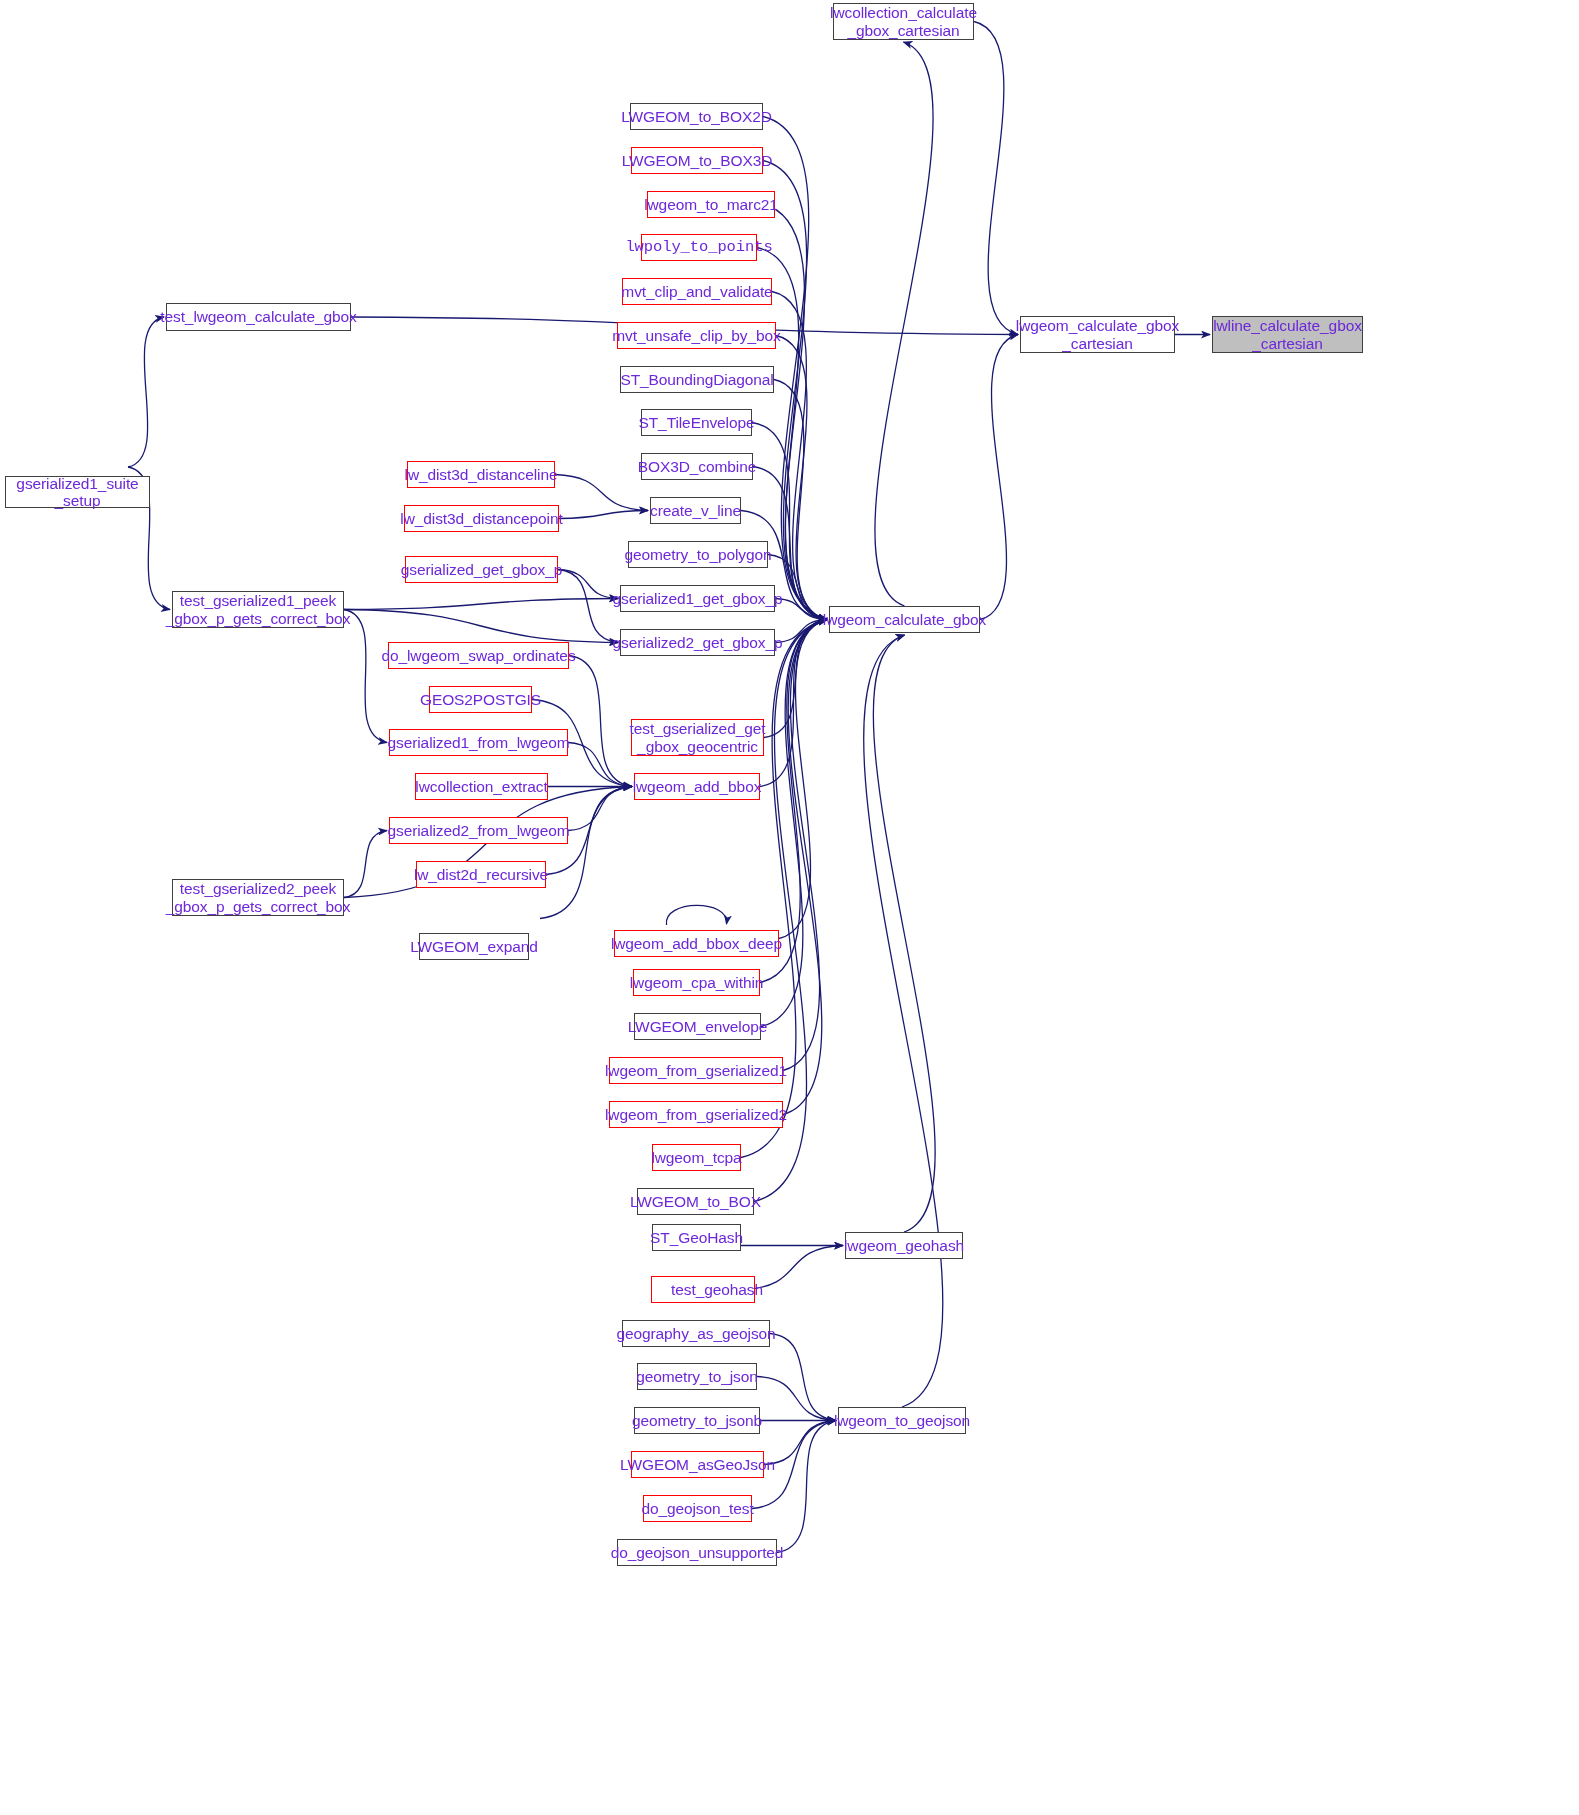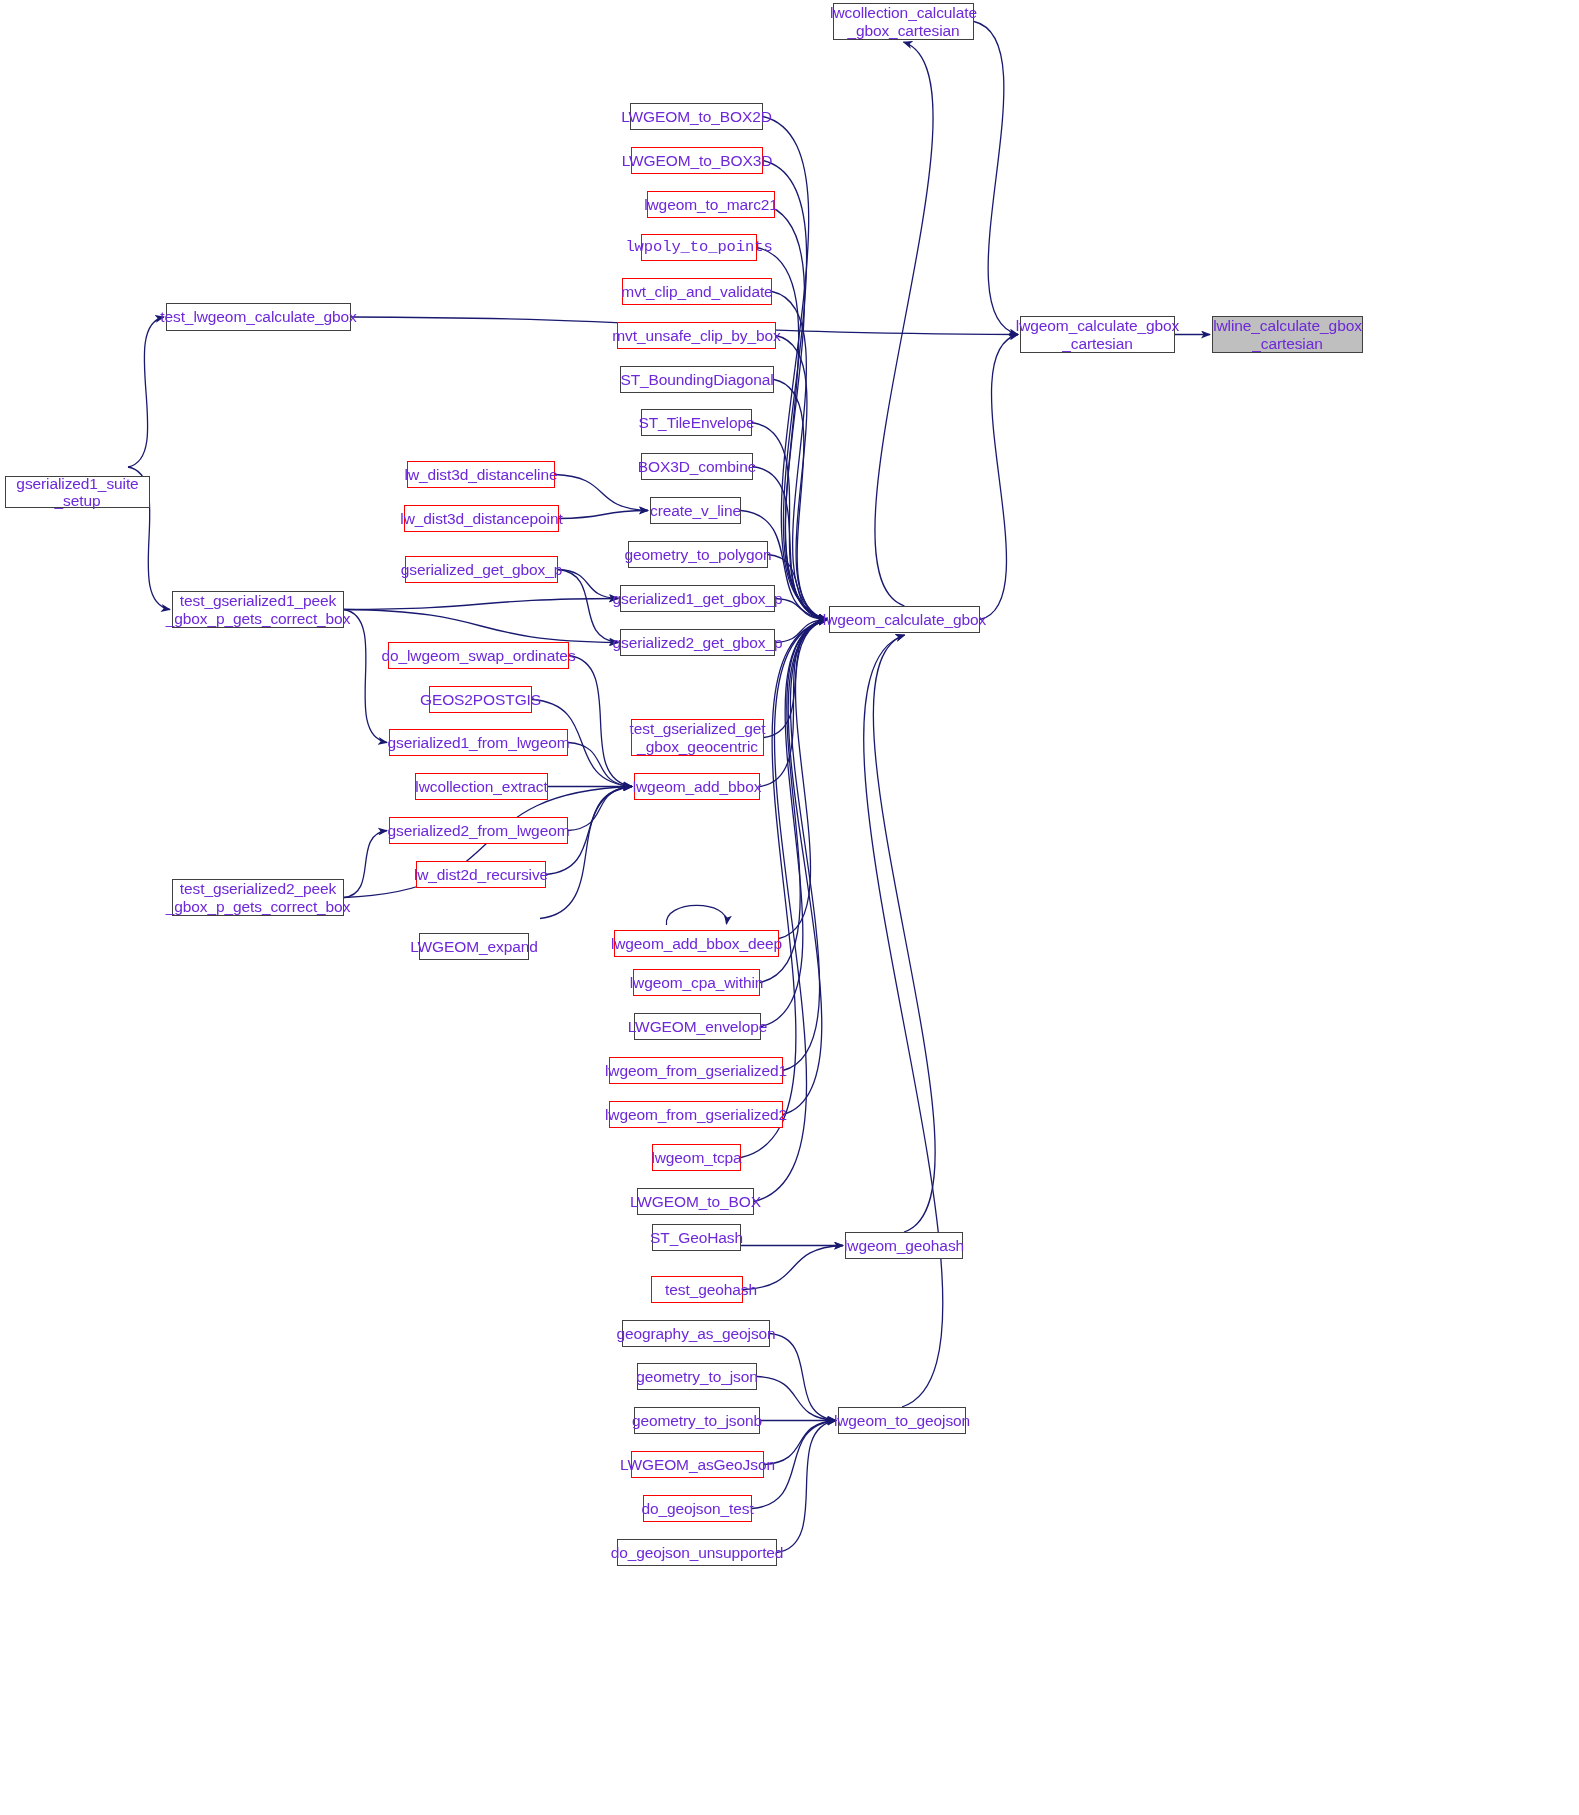--- a/index.html
+++ b/index.html
@@ -128,21 +128,21 @@
 _gbox_geocentric</div>
       <div class="node red" style="left: 634px; top: 773px; width: 126px; height: 27px;">lwgeom_add_bbox</div>
       <div class="node red" style="left: 614px; top: 930px; width: 165px; height: 27px;">lwgeom_add_bbox_deep</div>
       <div class="node red" style="left: 633px; top: 969px; width: 127px; height: 27px;">lwgeom_cpa_within</div>
       <div class="node" style="left: 634px; top: 1013px; width: 127px; height: 27px;">LWGEOM_envelope</div>
       <div class="node red" style="left: 609px; top: 1057px; width: 174px; height: 27px;">lwgeom_from_gserialized1</div>
       <div class="node red" style="left: 609px; top: 1101px; width: 174px; height: 27px;">lwgeom_from_gserialized2</div>
       <div class="node red" style="left: 652px; top: 1144px; width: 89px; height: 27px;">lwgeom_tcpa</div>
       <div class="node" style="left: 637px; top: 1188px; width: 117px; height: 27px;">LWGEOM_to_BOX</div>
       <div class="node" style="left: 652px; top: 1224px; width: 89px; height: 27px;">ST_GeoHash</div>
-      <div class="node red" style="left: 651px; top: 1276px; width: 92px; height: 27px; padding-left: 28px;">test_geohash</div>
+      <div class="node red" style="left: 651px; top: 1276px; width: 104px; height: 27px; padding-left: 28px;">test_geohash</div>
       <div class="node" style="left: 622px; top: 1320px; width: 148px; height: 27px;">geography_as_geojson</div>
       <div class="node" style="left: 637px; top: 1363px; width: 120px; height: 27px;">geometry_to_json</div>
       <div class="node" style="left: 634px; top: 1407px; width: 126px; height: 27px;">geometry_to_jsonb</div>
       <div class="node red" style="left: 631px; top: 1451px; width: 133px; height: 27px;">LWGEOM_asGeoJson</div>
       <div class="node red" style="left: 643px; top: 1495px; width: 109px; height: 27px;">do_geojson_test</div>
       <div class="node" style="left: 617px; top: 1539px; width: 160px; height: 27px;">do_geojson_unsupported</div>
       <div class="node" style="left: 829px; top: 606px; width: 151px; height: 27px;">lwgeom_calculate_gbox</div>
       <div class="node" style="left: 845px; top: 1232px; width: 118px; height: 27px;">lwgeom_geohash</div>
       <div class="node" style="left: 838px; top: 1407px; width: 128px; height: 27px;">lwgeom_to_geojson</div>
       <div class="node" style="left: 833px; top: 3px; width: 141px; height: 37px;">lwcollection_calculate

